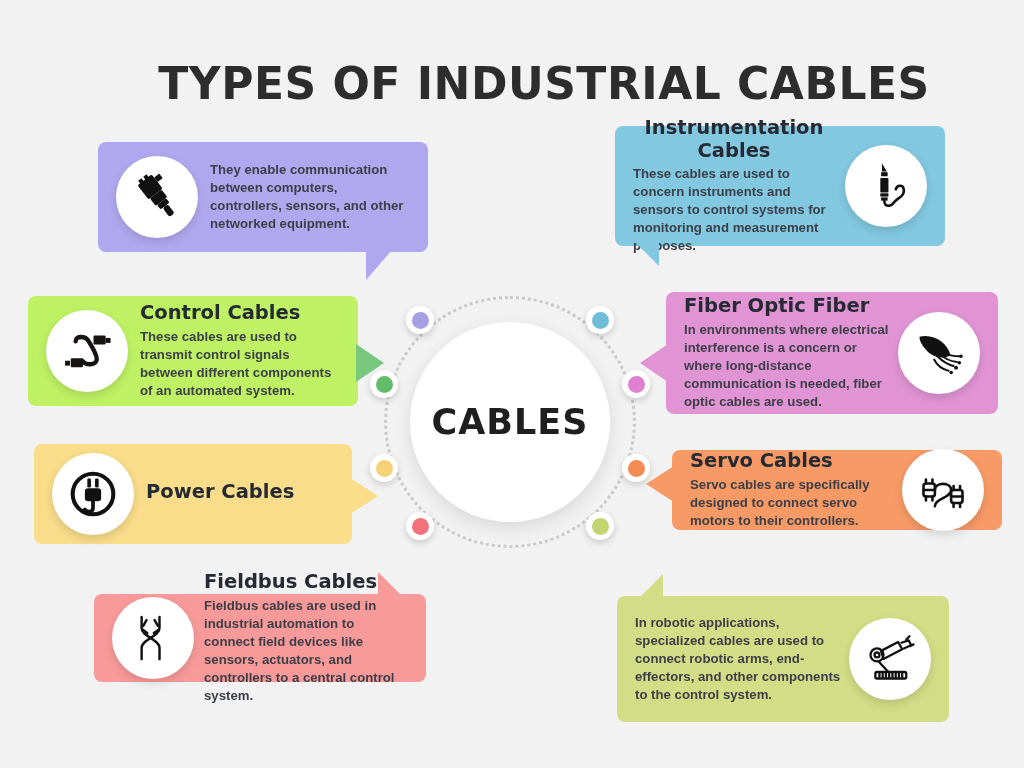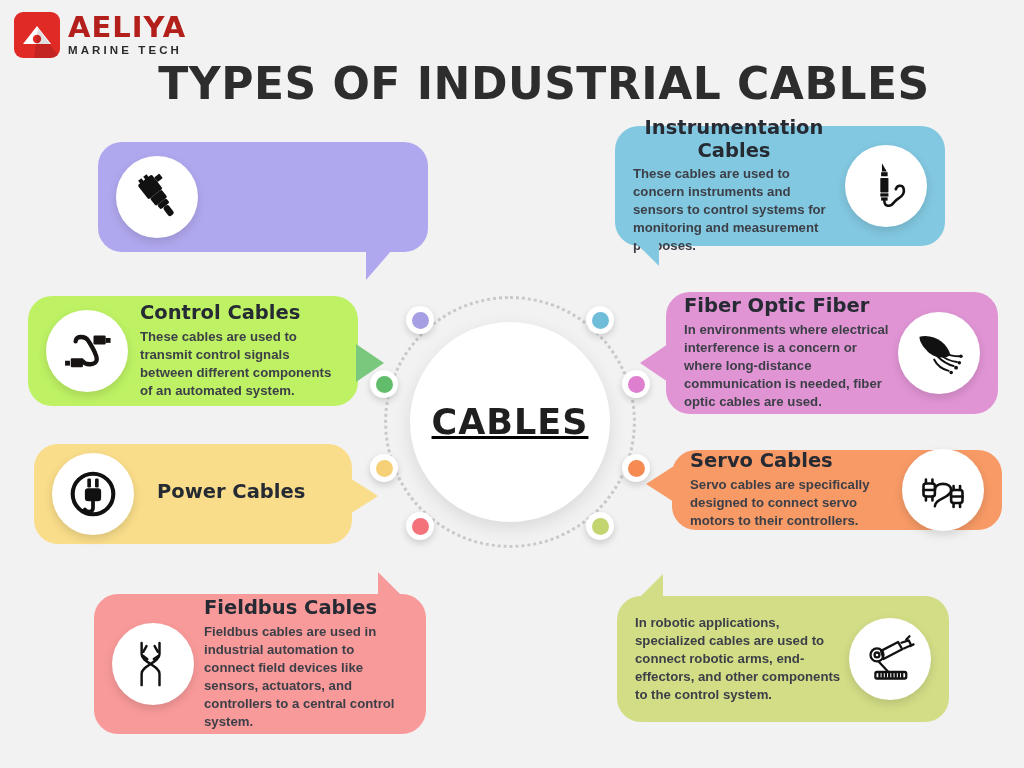--- a/index.html
+++ b/index.html
@@ -86,21 +86,20 @@
   #hub-circle {
     position: absolute;
     left: 26px; top: 26px;
     width: 200px; height: 200px;
     border-radius: 50%;
     background: #ffffff;
     box-shadow: 0 6px 18px rgba(0,0,0,0.10);
     display: flex;
     align-items: center;
     justify-content: center;
-    text-decoration: underline;
   }
   #hub-label {
     font-size: 35px;
     font-weight: bold;
     color: #1f1f1f;
     letter-spacing: 1px;
     font-family: "DejaVu Sans", sans-serif;
   }
   .node {
     position: absolute;
@@ -114,21 +113,21 @@
   }
   .node i {
     display: block;
     width: 17px; height: 17px;
     border-radius: 50%;
   }
 
   
   .card {
     position: absolute;
-    border-radius: 24px;
+    border-radius: 8px;
     display: flex;
     align-items: center;
     padding: 14px 18px;
   }
   .card .tail {
     position: absolute;
     width: 0; height: 0;
   }
   .badge {
     width: 82px; height: 82px;
@@ -187,39 +186,39 @@
 
   #card-fiber { left: 666px; top: 292px; width: 332px; height: 122px; background: #e094d4; }
   #card-fiber .badge { margin-left: 8px; order: 2; position: relative; z-index: 2; }
   #card-fiber .tail {
     left: -26px; top: 52px;
     border-right: 28px solid #e094d4;
     border-top: 19px solid transparent;
     border-bottom: 19px solid transparent;
   }
 
-  #card-power { left: 34px; top: 444px; width: 318px; height: 100px; background: #f9dd8a; gap: 11px; }
+  #card-power { left: 34px; top: 444px; width: 318px; height: 100px; background: #f9dd8a; }
   #card-power .badge { margin-right: 12px; }
   #card-power .tail {
     right: -26px; top: 34px;
     border-left: 28px solid #f9dd8a;
     border-top: 18px solid transparent;
     border-bottom: 18px solid transparent;
   }
 
   #card-servo { left: 672px; top: 450px; width: 330px; height: 80px; background: #f79a66; }
   #card-servo .badge { margin-left: 8px; order: 2; }
   #card-servo .tail {
     left: -26px; top: 16px;
     border-right: 28px solid #f79a66;
     border-top: 18px solid transparent;
     border-bottom: 18px solid transparent;
   }
 
-  #card-fieldbus { left: 94px; top: 594px; width: 332px; height: 140px; background: #f99a9a; }
+  #card-fieldbus { left: 94px; top: 594px; width: 332px; height: 88px; background: #f99a9a; }
   #card-fieldbus .badge { margin-right: 10px; }
   #card-fieldbus .tail {
     left: 284px; top: -22px;
     border-left: 26px solid #f99a9a;
     border-top: 26px solid transparent;
   }
 
   #card-robotics { left: 617px; top: 596px; width: 332px; height: 126px; background: #d3dd86; }
   #card-robotics .badge { margin-left: 4px; order: 2; position: relative; z-index: 2; }
   #card-robotics .tail {
@@ -227,34 +226,20 @@
     border-right: 26px solid #d3dd86;
     border-top: 26px solid transparent;
   }
   #card-robotics .c-title, #card-fiber .c-title { }
 </style>
 </head>
 <body style="background: rgb(242, 242, 242);">
 
 <div id="stage">
 
-  <div id="logo">
-    <div id="logo-mark" style="background: rgb(224, 42, 38);">
-      <svg viewBox="0 0 46 46" width="46" height="46">
-        <path d="M9 32 L23 14 L37 32 Z" fill="#ffffff"></path>
-        <circle cx="23" cy="27" r="4.2" fill="#e02a26"></circle>
-        <path d="M23 14 L37 32 L9 32 Z" fill="#ffffff" opacity="0"></path>
-        <path d="M24 16 L46 46 L20 46 Z" fill="#000000" opacity="0.13"></path>
-      </svg>
-    </div>
-    <div id="logo-words">
-      <div id="logo-name" style="color: rgb(179, 32, 28);">AELIYA</div>
-      <div id="logo-sub">MARINE TECH</div>
-    </div>
-  </div>
 
   <div id="title">TYPES OF INDUSTRIAL CABLES</div>
 
   <div id="hub">
     <div id="hub-ring"></div>
     <div id="hub-circle">
       <span id="hub-label">CABLES</span>
     </div>
     <div class="node" style="left:22px;  top:10px;">
         <i style="background: rgb(167, 159, 227);"></i>
@@ -291,20 +276,21 @@
           <rect x="26" y="2" width="5" height="6"></rect>
             <rect x="34" y="2" width="5" height="6"></rect>
           <rect x="24" y="28" width="18" height="12" rx="2"></rect>
           <rect x="26" y="40" width="14" height="7" rx="2"></rect>
           <rect x="29" y="47" width="8" height="14" rx="3"></rect>
           <rect x="44" y="11" width="8" height="7" rx="1"></rect>
         </g>
       </svg>
     </div>
     <div class="body">
+      <div class="c-desc">They enable communication between computers, controllers, sensors, and other networked equipment.</div>
     </div>
   </div>
 
   <div class="card" id="card-instrument" style="background: rgb(130, 200, 224);">
     <div class="tail" style="border-left-color: rgb(130, 200, 224); border-right-color: rgb(130, 200, 224); border-top-color: rgb(130, 200, 224);"></div>
     <div class="body">
       <div class="c-title">Instrumentation Cables</div>
       <div class="c-desc">These cables are used to concern instruments and sensors to control systems for monitoring and measurement purposes.</div>
     </div>
     <div class="badge">

